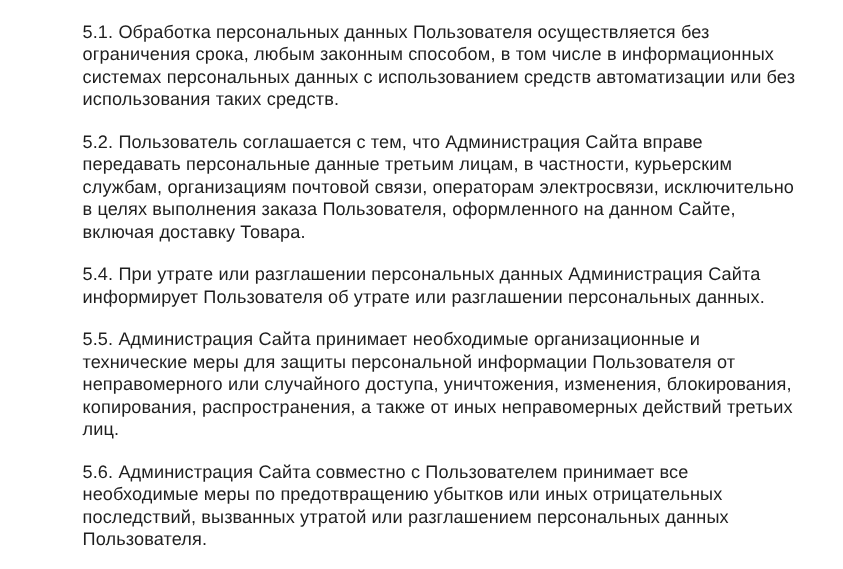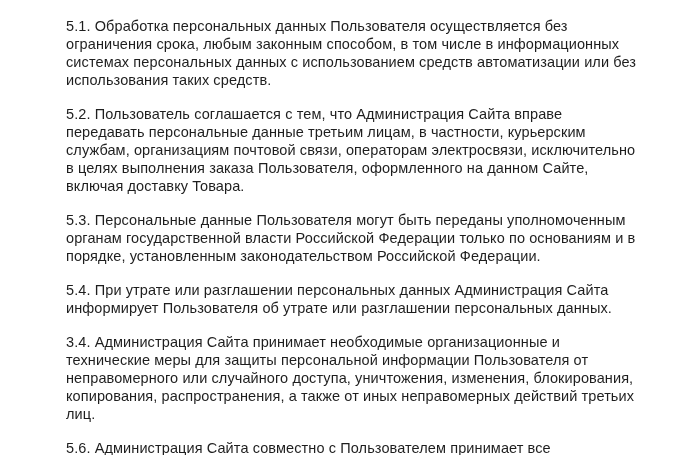--- a/index.html
+++ b/index.html
@@ -45,26 +45,23 @@
   <div class="doc-body">
     <p class="clause">5.1. Обработка персональных данных Пользователя осуществляется без
 ограничения срока, любым законным способом, в том числе в информационных
 системах персональных данных с использованием средств автоматизации или без
 использования таких средств.</p>
     <p class="clause">5.2. Пользователь соглашается с тем, что Администрация Сайта вправе
 передавать персональные данные третьим лицам, в частности, курьерским
 службам, организациям почтовой связи, операторам электросвязи, исключительно
 в целях выполнения заказа Пользователя, оформленного на данном Сайте,
 включая доставку Товара.</p>
-    <p class="clause">5.3. Персональные данные Пользователя могут быть переданы уполномоченным
-органам государственной власти Российской Федерации только по основаниям и в
-порядке, установленным законодательством Российской Федерации.</p>
     <p class="clause">5.4. При утрате или разглашении персональных данных Администрация Сайта
 информирует Пользователя об утрате или разглашении персональных данных.</p>
-    <p class="clause">3.4. Администрация Сайта принимает необходимые организационные и
+    <p class="clause">5.5. Администрация Сайта принимает необходимые организационные и
 технические меры для защиты персональной информации Пользователя от
 неправомерного или случайного доступа, уничтожения, изменения, блокирования,
 копирования, распространения, а также от иных неправомерных действий третьих
 лиц.</p>
     <p class="clause">5.6. Администрация Сайта совместно с Пользователем принимает все
 необходимые меры по предотвращению убытков или иных отрицательных
 последствий, вызванных утратой или разглашением персональных данных
 Пользователя.</p>
   </div>
 </div>

